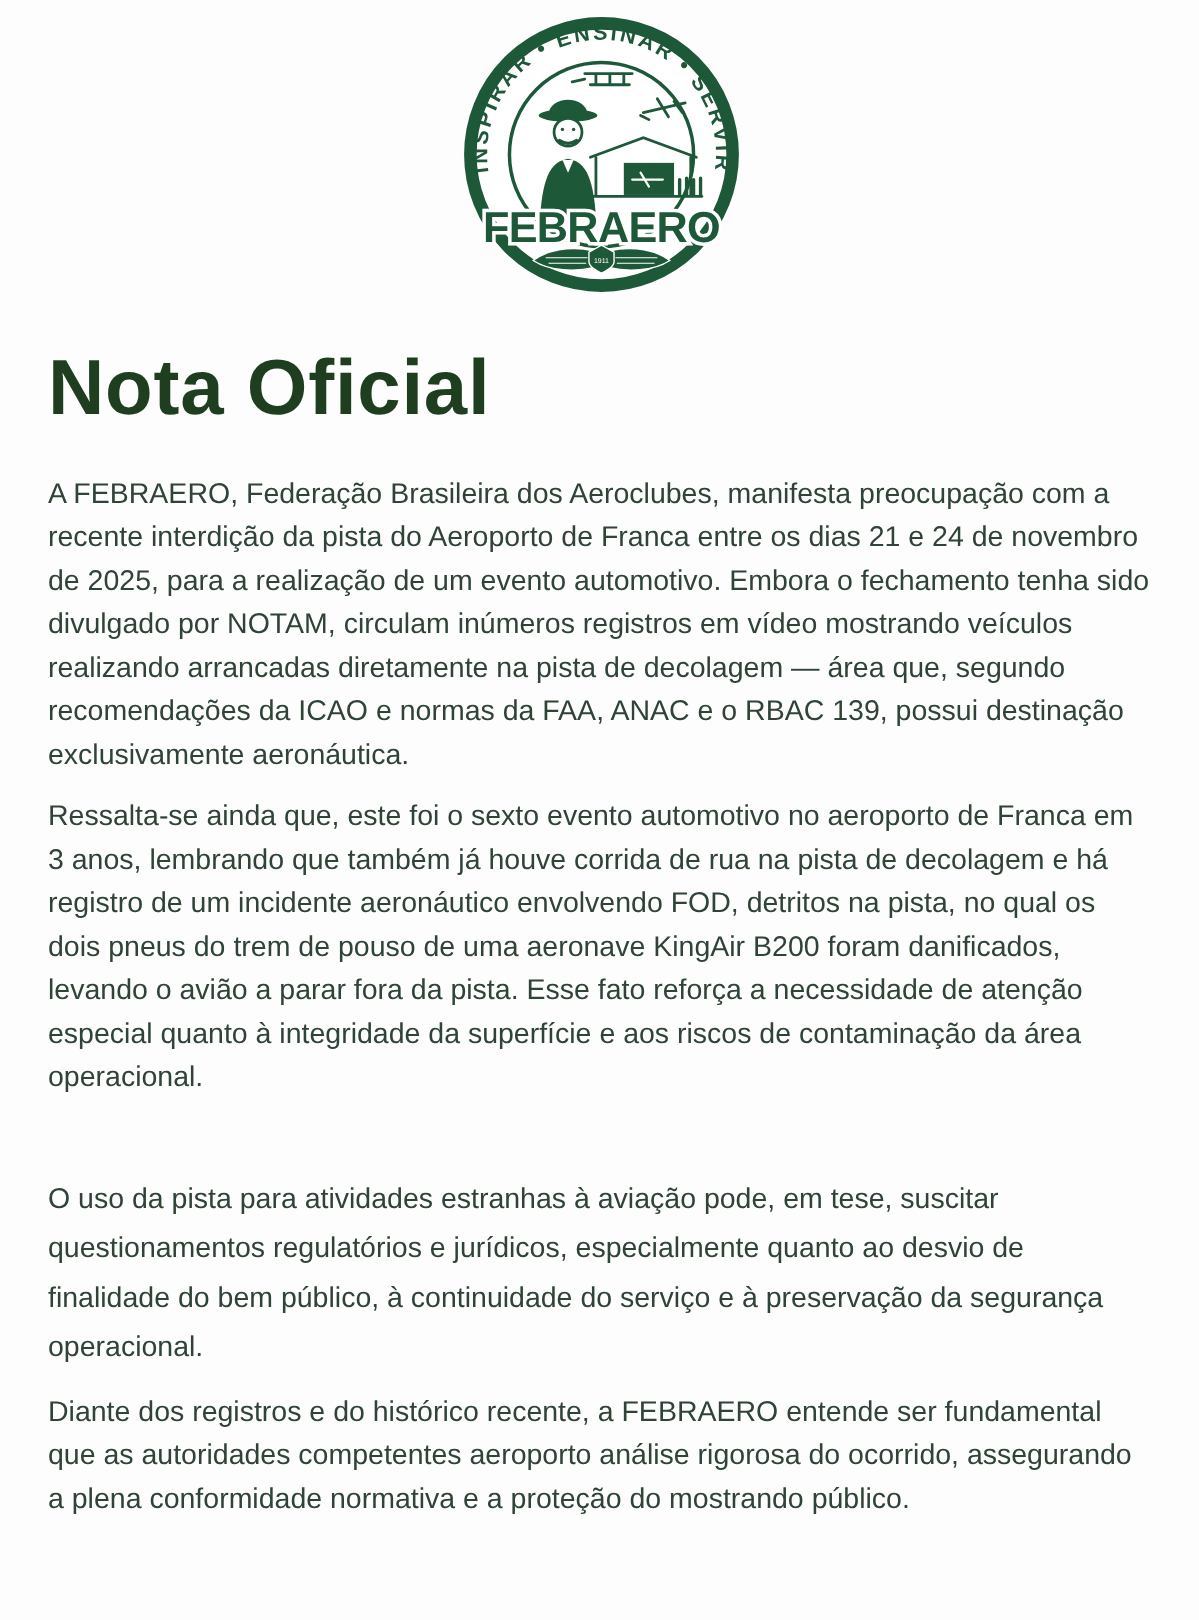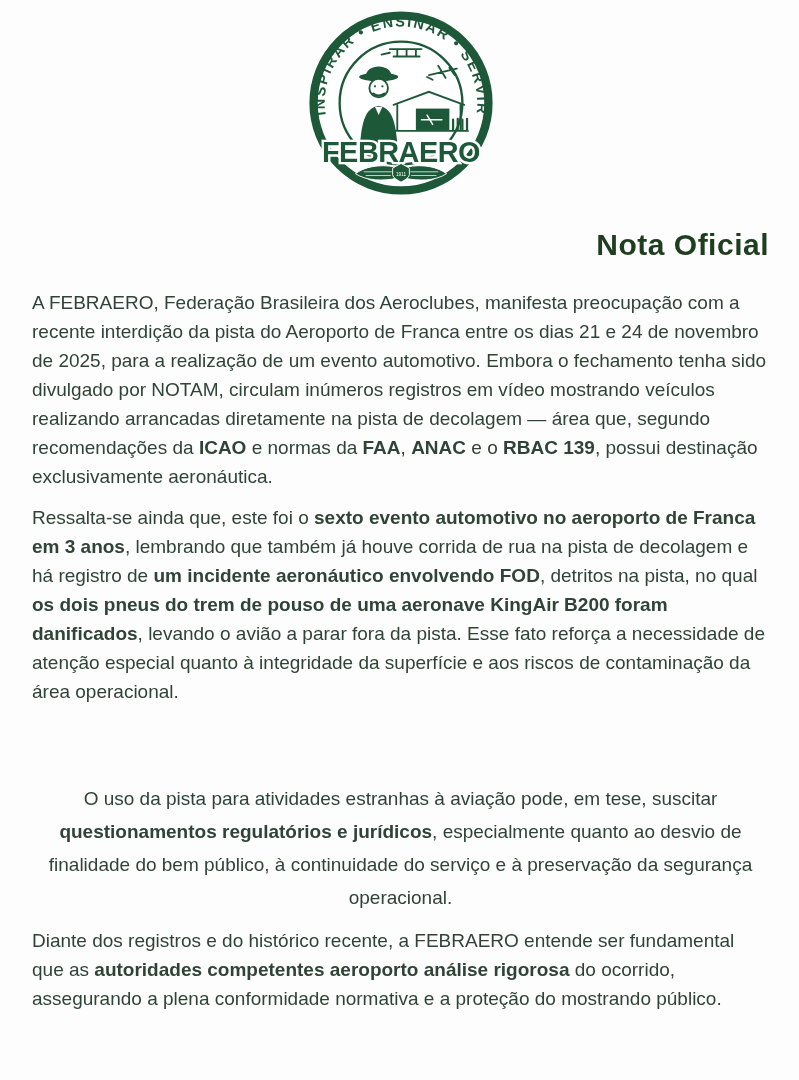--- a/index.html
+++ b/index.html
@@ -15,37 +15,37 @@
     font-family:"Liberation Sans","DejaVu Sans",sans-serif;
   }
   .page{
     box-sizing:border-box;
     width:799px;height:1080px;
     padding:10px 30px 0 32px;
   }
   .logo-wrap{text-align:center;margin:0;}
   .logo-wrap svg{display:inline-block;}
   h1.page-title{
-    text-align:right;
-    font-size:30px;
+    text-align:left;
+    font-size:52px;
     font-weight:700;
     letter-spacing:0.5px;
     color:var(--title);
     margin:28px 0 26px 0;
   }
   .para{
     font-size:19px;
     line-height:29px;
     color:var(--body);
     margin:0;
     text-align:left;
   }
-  .para .b{font-weight:700;}
+  .para .b{font-weight:400;}
   .para.gap{margin-top:12px;}
-  .para.biggap{margin-top:76px;line-height:33px;text-align:center;}
+  .para.biggap{margin-top:50px;line-height:33px;}
 </style>
 </head>
 <body>
 
 <div class="page">
 
   <header class="logo-wrap">
     <svg width="186" height="186" viewBox="0 0 200 200" role="img">
 
       <circle cx="100" cy="100" r="94" fill="#ffffff" stroke="#1d5838" stroke-width="9"></circle>

